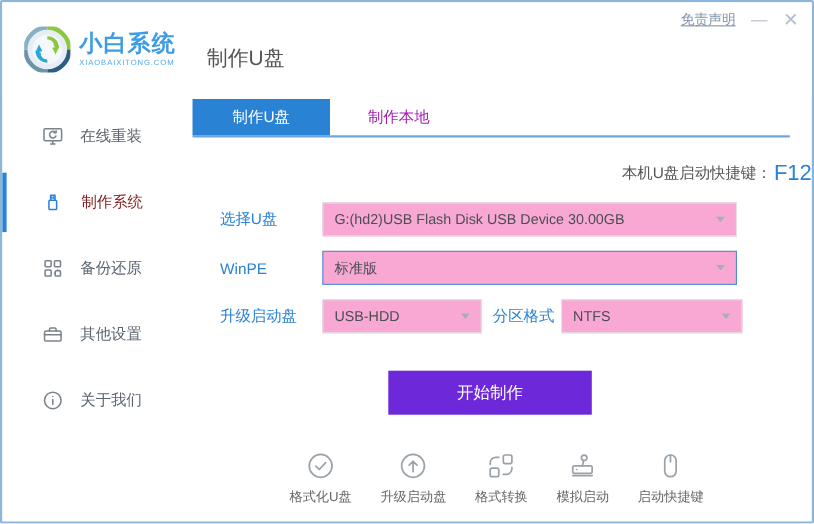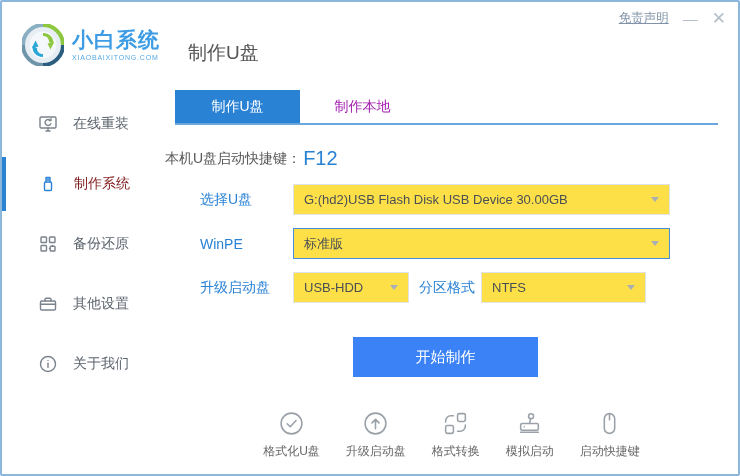--- a/index.html
+++ b/index.html
@@ -29,35 +29,35 @@
   .side-item svg{ width:20px; height:20px; stroke:currentColor; fill:none; stroke-width:1.4;
                   stroke-linecap:round; stroke-linejoin:round; color:#7a828c; flex-shrink:0; }
   .side-item.active{ color:#7f1d1d;gap:16px; }
   .side-item.active svg{ color:#2a82d5; }
   .side-item.active::before{ content:""; position:absolute; left:0; top:-7px; width:4px; height:54px; background:#2a82d5; }
   
   .content{ flex:1; padding-top:2px; }
   .tabs{ display:flex; margin:0 20px 0 10px; border-bottom:2px solid #6ba6dd; }
   .tab{ width:125px; height:33px; line-height:33px; text-align:center; font-size:14px; color:#a21caf; cursor:pointer; }
   .tab.active{ background:#2a82d5; color:#fff; }
-  .hotkey{ text-align:left; margin-top:22px; font-size:14px; color:#555; }
+  .hotkey{ text-align:right; margin-top:22px; font-size:14px; color:#555; }
   .hotkey b{ color:#2a82d5; font-size:20px; font-weight:normal; margin-left:2px; vertical-align:-2px; }
   .form{ margin:14px 0 0 35px; }
   .frow{ display:flex; align-items:center; margin-bottom:13px; }
   .flabel{ width:93px; font-size:14px; color:#2a82d5; flex-shrink:0; }
   .flabel2{ width:62px; margin-left:10px; font-size:14px; color:#2a82d5; flex-shrink:0; }
-  .select{ height:31px; border:1px solid #dfe2e6; background:#fde047; display:flex; align-items:center;
+  .select{ height:31px; border:1px solid #dfe2e6; background:#f9a8d4; display:flex; align-items:center;
            justify-content:space-between; padding:0 10px; font-size:13px; color:#4a4f55; cursor:pointer; }
   .sel-main{ width:377px; }
   .sel-focus{ border-color:#4a8fd5; }
-  .sel-mode{ width:116px; }
+  .sel-mode{ width:145px; }
   .sel-part{ width:165px; }
   .caret{ width:0; height:0; border-left:4px solid transparent; border-right:4px solid transparent;
           border-top:5px solid #a8aeb5; margin-left:8px; flex-shrink:0; }
-  .start{ display:block; margin:34px 0 0 188px; width:185px; height:40px; background:#3b82f6; color:#fff;
+  .start{ display:block; margin:34px 0 0 188px; width:185px; height:40px; background:#6d28d9; color:#fff;
           border:none; font-size:15px; font-family:inherit; cursor:pointer; }
   .tools{ display:flex; justify-content:center; gap:26px; margin-top:33px; }
   .tool{ display:flex; flex-direction:column; align-items:center; gap:6px; font-size:12px; color:#666; cursor:pointer; }
   .tool svg{ width:27px; height:27px; stroke:#9aa1a8; fill:none; stroke-width:1.5; stroke-linecap:round; stroke-linejoin:round; }
 </style>
 </head>
 <body>
 
 <div class="window">
 

